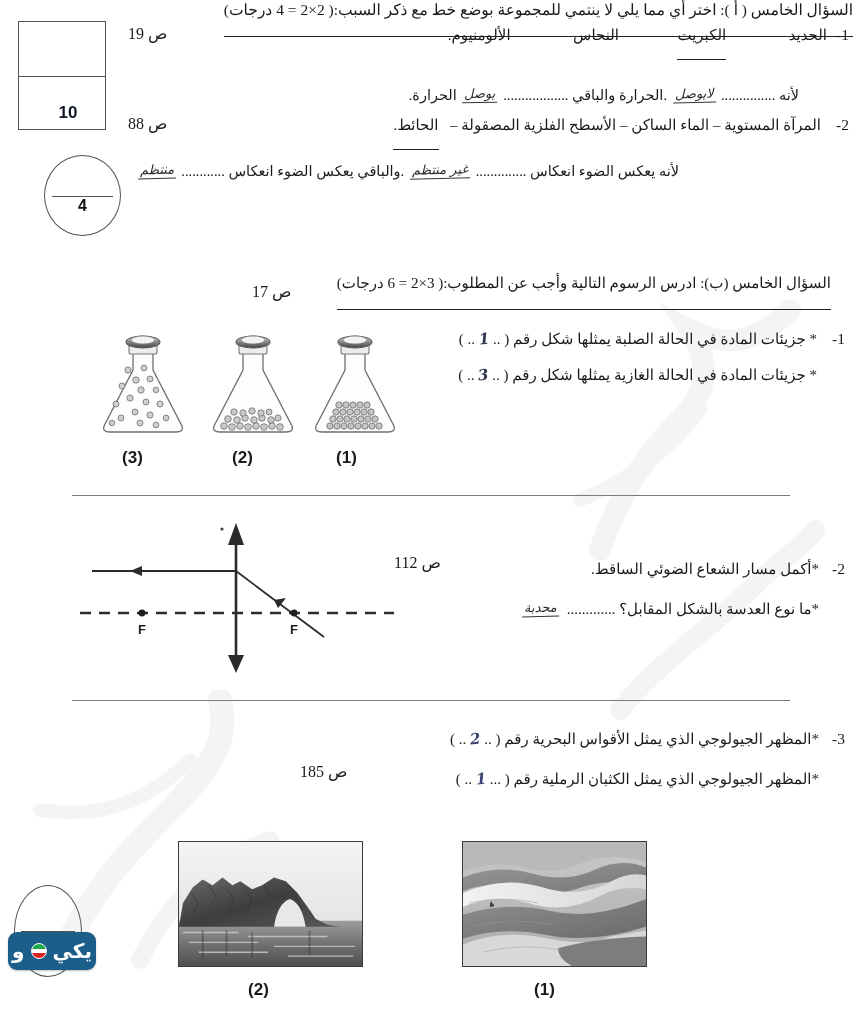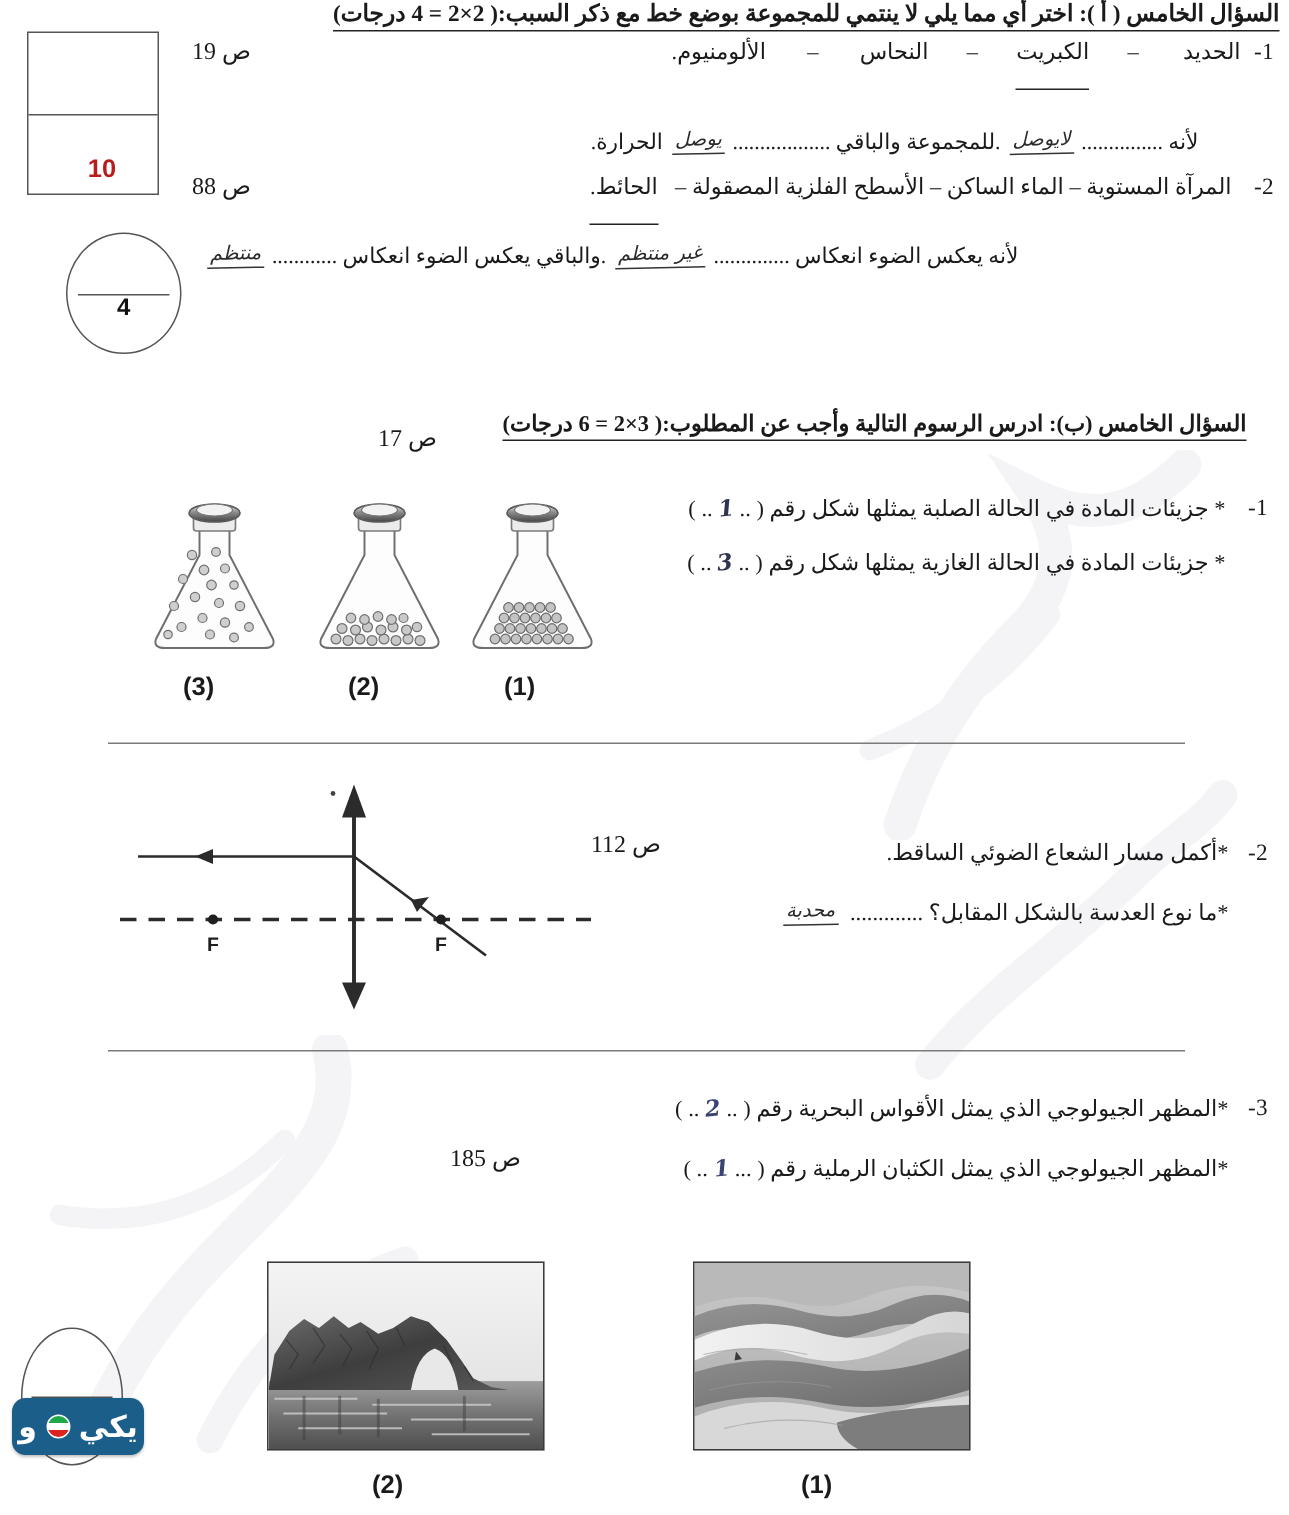--- a/index.html
+++ b/index.html
@@ -16,24 +16,24 @@
 
   
   .wm{position:absolute;opacity:.10;pointer-events:none;filter:blur(.4px);}
   .wm svg{display:block;}
 
   
   .abs{position:absolute;}
 
   
   .hdr{
-    font-size:15.5px;font-weight:bold;
+    font-size:15.5px;font-weight:normal;
     white-space:nowrap;letter-spacing:0px;
     border-bottom:1.4px solid #222;
-    padding-bottom:1px;
+    padding-bottom:17px;
     line-height:1.15;
   }
   .qline{font-size:15px;white-space:nowrap;line-height:1.25;}
   .qline.sm{font-size:14.5px;}
   .dots{letter-spacing:.5px;}
   .ul{border-bottom:1.1px solid #222;padding-bottom:16px;}
   .pg{font-size:16px;font-family:"Liberation Serif",serif;direction:rtl;text-align:center;}
   .num{font-size:15.5px;}
   .cap{font-size:17px;font-weight:bold;font-family:"Liberation Sans",sans-serif;}
 
@@ -64,21 +64,21 @@
     background:#fff;
     box-sizing:border-box;
   }
   .markbox .divider{
     position:absolute;left:0;right:0;top:50%;
     border-top:1.5px solid #555;
   }
   .markbox .val{
     position:absolute;left:12px;right:0;bottom:6px;
     text-align:center;font-weight:bold;font-size:17px;
-    font-family:"Liberation Sans",sans-serif;color:#b91c1c;
+    font-family:"Liberation Sans",sans-serif;color:#0f172a;
   }
   .ovalmark{
     position:absolute;
     border:1.4px solid #555;
     border-radius:50%;
     background:transparent;
     box-sizing:border-box;
   }
   .ovalmark .divider{
     position:absolute;left:9%;right:9%;top:50%;
@@ -167,21 +167,21 @@
     <span>–</span>
     <span style="display:inline-block;width:20px;"></span>
     <span>الألومنيوم.</span>
   </div>
   <div class="abs pg" style="left:128px;top:24px;">ص 19</div>
 
   <div class="abs qline sm" style="right:60px;top:86px;">
     <span>لأنه</span>
     <span class="dots">...............</span>
     <span class="hw" style="margin:0 2px;vertical-align:2px;">لايوصل</span>
-    <span>.للمجموعة والباقي</span>
+    <span>.الحرارة والباقي</span>
     <span class="dots">..................</span>
     <span class="hw" style="margin:0 2px;vertical-align:2px;">يوصل</span>
     <span>الحرارة.</span>
   </div>
 
   <div class="abs num" style="right:10px;top:116px;">2-</div>
   <div class="abs qline" style="right:38px;top:116px;">
     <span>المرآة المستوية – الماء الساكن – الأسطح الفلزية المصقولة –</span>
     <span style="display:inline-block;width:4px;"></span>
     <span class="ul">الحائط.</span>

